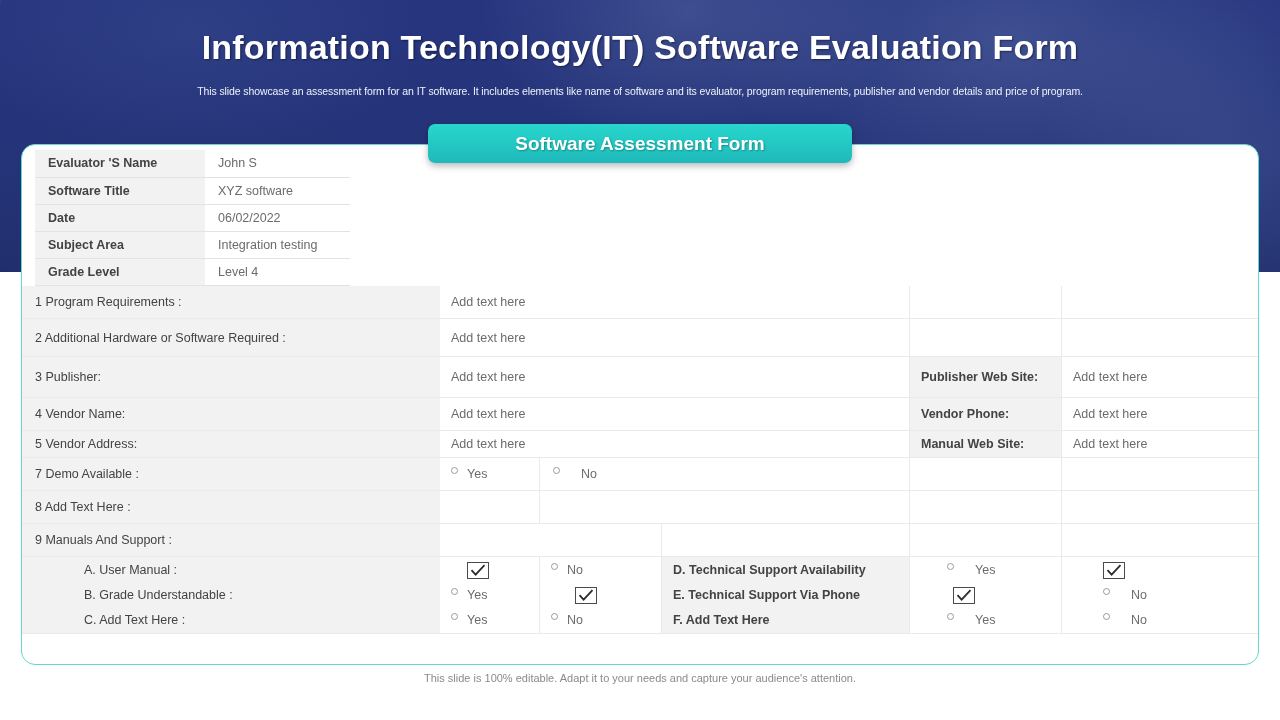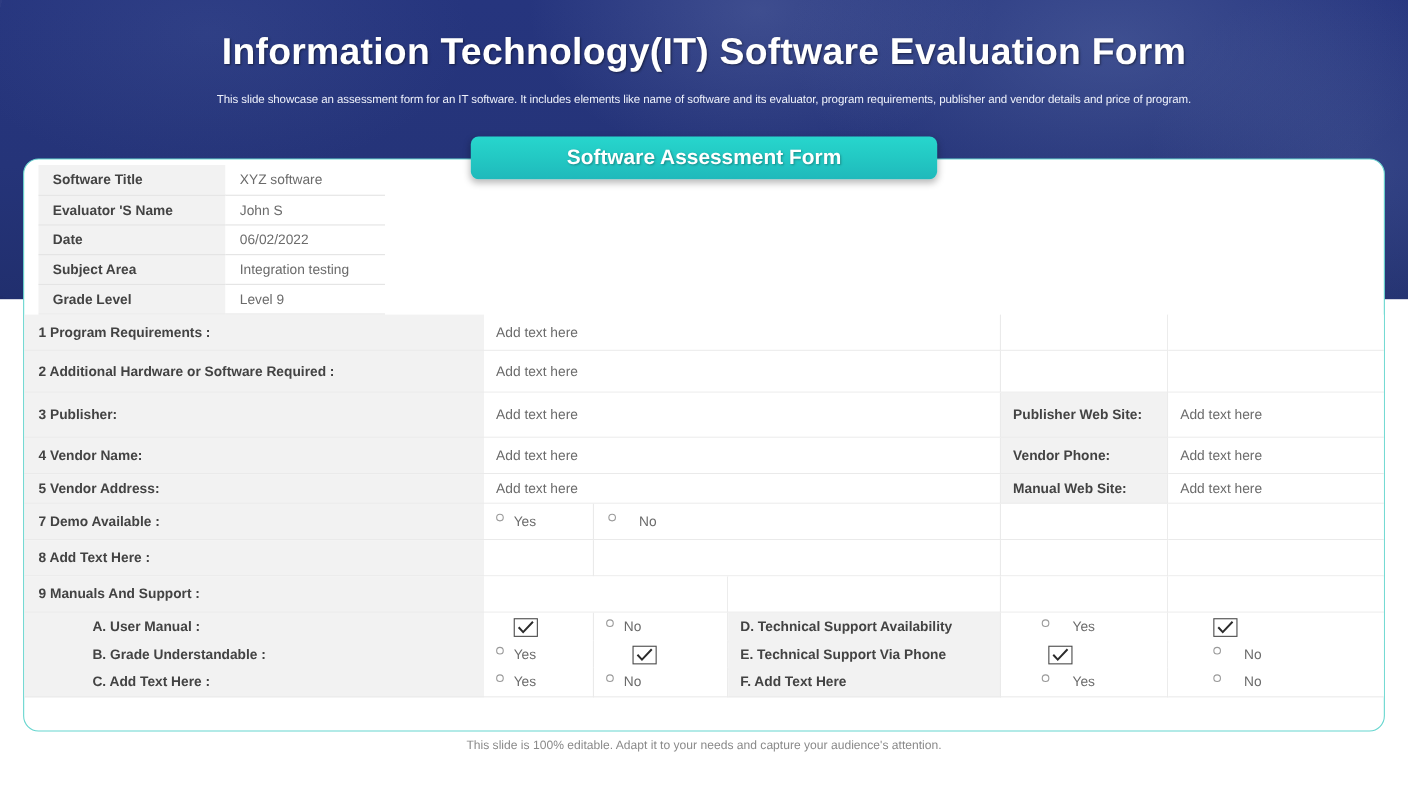--- a/index.html
+++ b/index.html
@@ -87,21 +87,21 @@
   .cell {
     border-right:1px solid #eaeaea;
     border-bottom:1px solid #eaeaea;
     display:flex; align-items:center;
     font-size:12.5px; color:#6b6b6b;
     padding-left:11px;
     min-height:27px;
     overflow:hidden;
   }
   .lbl {
-    background:#f2f2f2; color:#434343; font-weight:bold;
+    background:#f2f2f2; color:#434343; font-weight:normal;
     padding-left:13px; border-right:none;
   }
   .lbl.sub { padding-left:62px; }
   .greylbl { background:#f2f2f2; color:#434343; font-weight:bold; }
   .plain { background:#ffffff; }
 
   
   .w-label   { width:418px; flex:none; }
   .w-a       { width:100px; flex:none; }
   .w-b       { width:122px; flex:none; }
@@ -149,38 +149,38 @@
 
   <div class="pill-banner">
     <span>Software Assessment  Form</span>
   </div>
 
   <div class="card">
 
     <table class="info-table">
       <tbody>
           <tr>
+        <td class="k">Evaluator 'S Name</td>
+        <td class="v">John S</td>
+      </tr>
+      <tr>
         <td class="k">Software Title</td>
         <td class="v">XYZ  software</td>
-      </tr>
-      <tr>
-        <td class="k">Evaluator 'S Name</td>
-        <td class="v">John S</td>
       </tr>
       <tr>
         <td class="k">Date</td>
         <td class="v">06/02/2022</td>
       </tr>
       <tr>
         <td class="k">Subject Area</td>
         <td class="v">Integration  testing</td>
       </tr>
       <tr>
         <td class="k">Grade Level</td>
-        <td class="v">Level 9</td>
+        <td class="v">Level 4</td>
       </tr>
     </tbody>
       </table>
 
     <div class="grid">
 
       <div class="grow h33">
         <div class="cell lbl w-label">1 Program Requirements :</div>
         <div class="cell plain w-abc">Add text here</div>
         <div class="cell plain w-d"></div>

